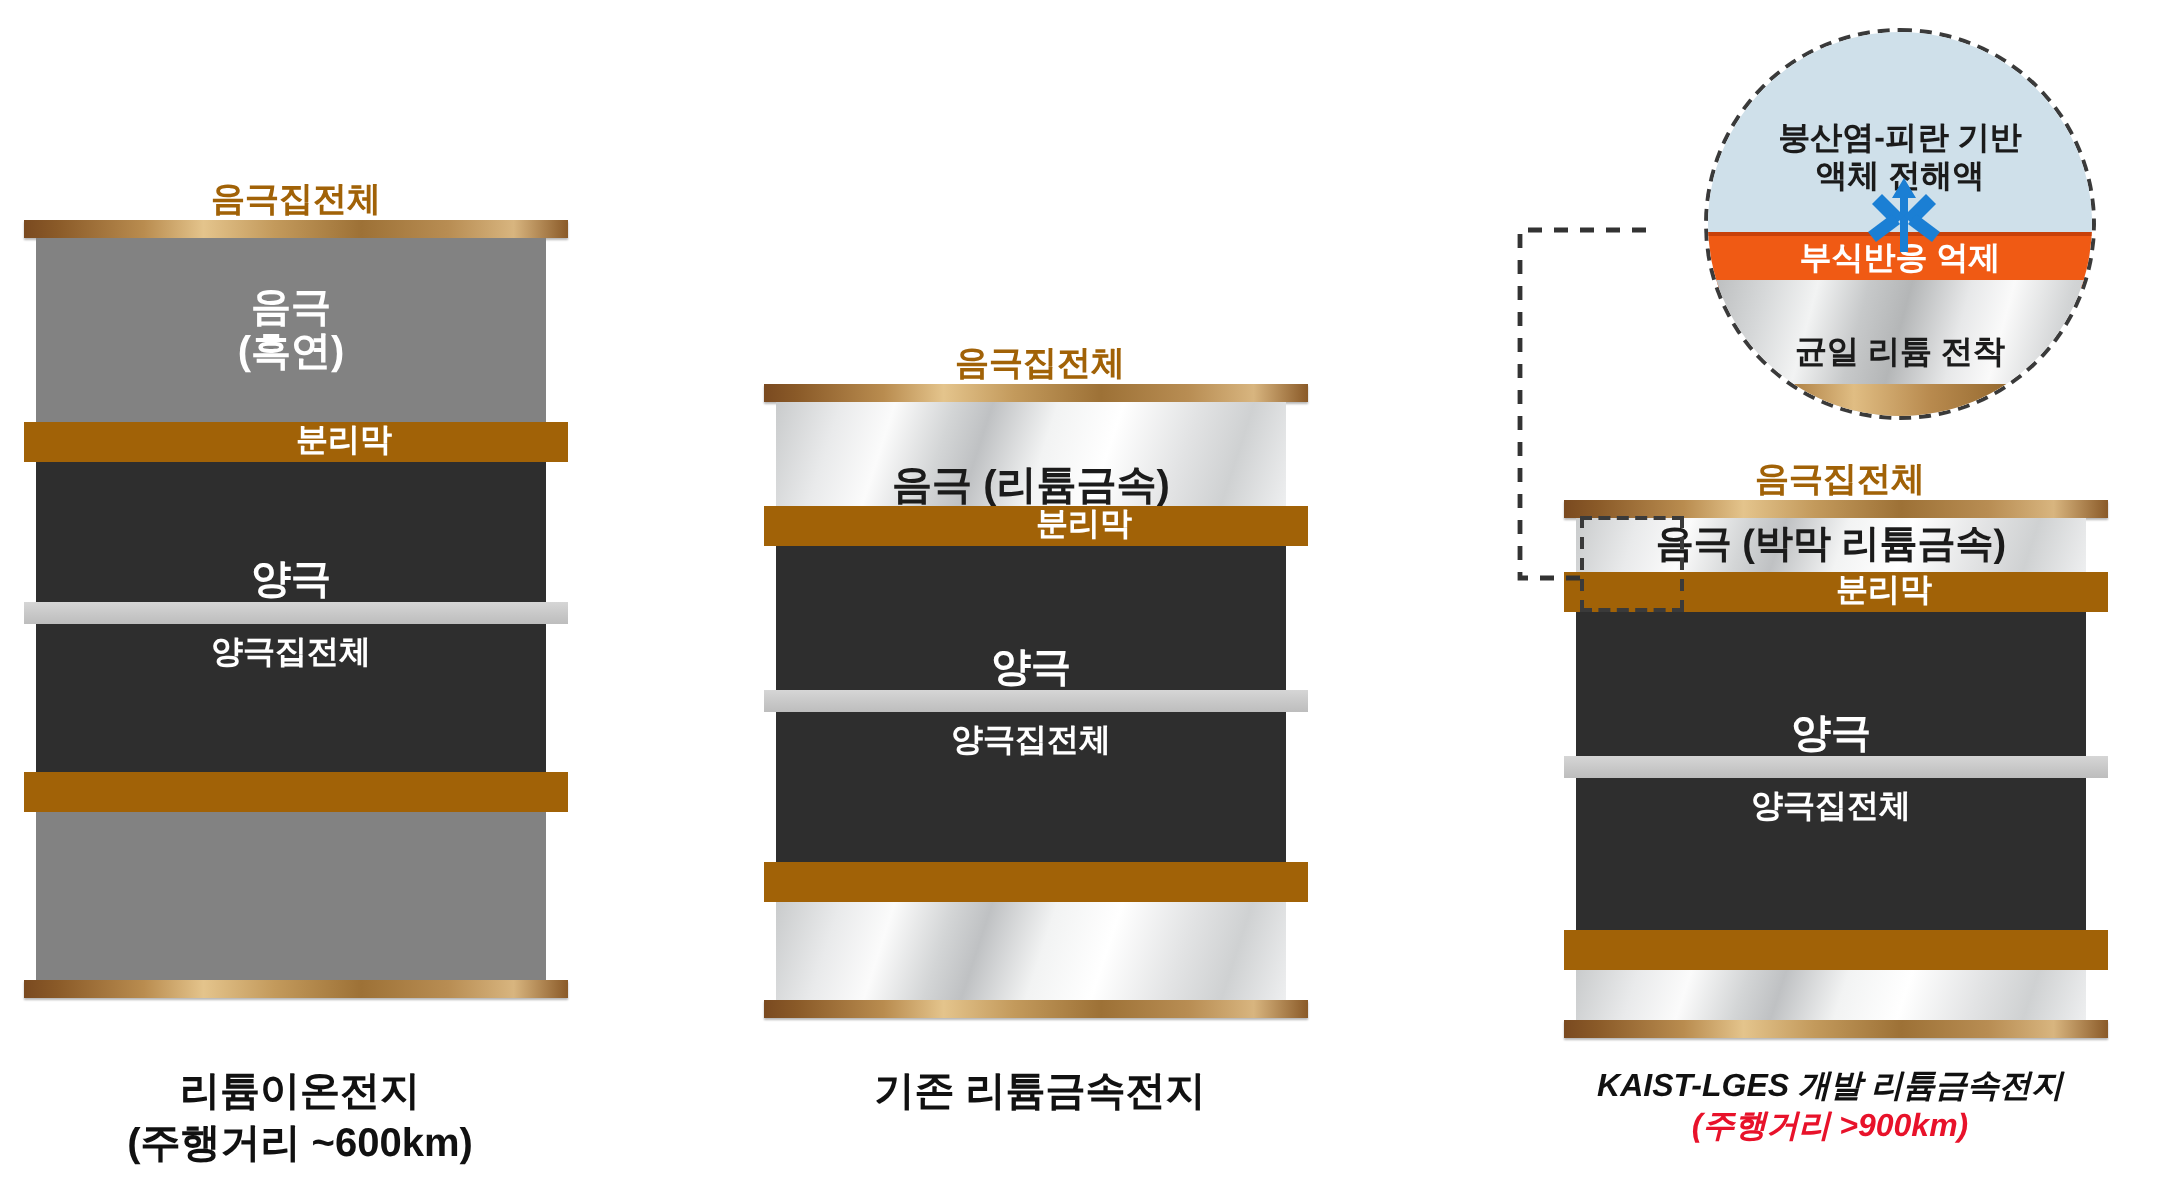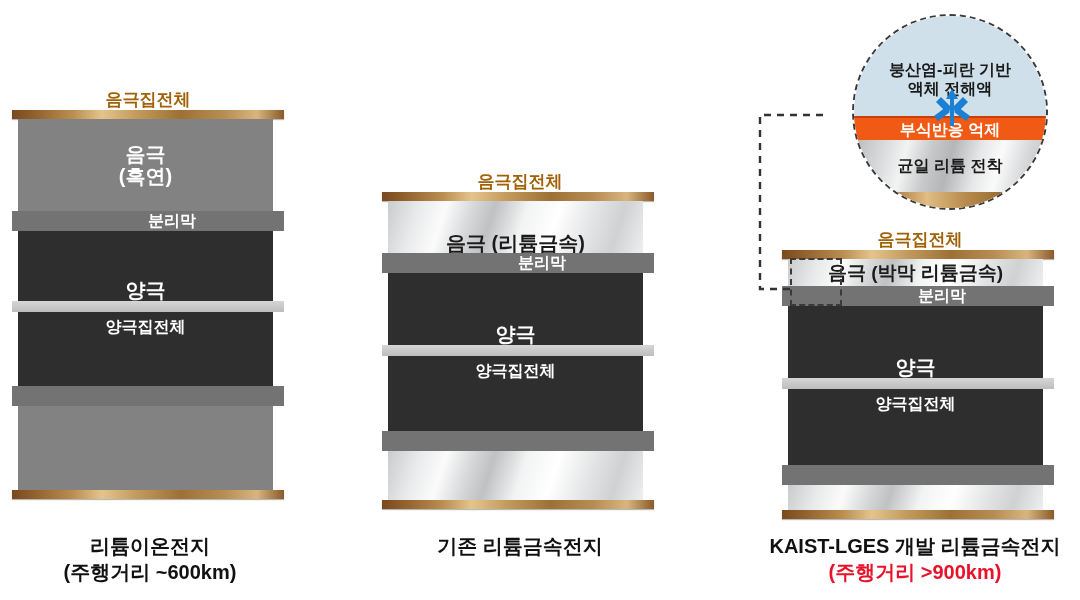--- a/index.html
+++ b/index.html
@@ -50,21 +50,21 @@
   }
   
   .li-metal {
     background: linear-gradient(108deg,
         #c9cbcc 0%, #e9eaeb 12%, #fbfbfb 22%, #d3d5d6 33%,
         #bfc1c3 40%, #f2f3f3 52%, #ffffff 64%, #e2e3e4 78%,
         #cfd1d2 88%, #eeeff0 100%);
   }
   
   .sep {
-    background: #737373;
+    background: #a16207;
     padding-left: 48px;
   }
   
   .alfoil {
     background: linear-gradient(180deg, #d6d6d6 0%, #c9c9c9 50%, #bdbdbd 100%);
   }
 
   .layer-label {
     font-weight: bold;
     line-height: 1.12;
@@ -263,21 +263,21 @@
 
     <div class="layer sep" style="left:12px; top:237px; width:272px; height:20px;"></div>
 
     <div class="layer li-metal" style="left:18px; top:257px; width:255px; height:25px;"></div>
 
     <div class="layer foil" style="left:12px; top:282px; width:272px; height:9px;"></div>
 
     <div class="focus-box" style="left:20px; top:30px; width:52px; height:48px;"></div>
   </div>
 
-  <div class="caption highlight" style="left:755px; top:534px; width:320px; font-size:20px;">
+  <div class="caption highlight" style="left:755px; top:534px; width:320px; font-size:16px;font-style:italic;">
     <span>KAIST-LGES 개발 리튬금속전지</span>
     <span class="line2">(주행거리 &gt;900km)</span>
   </div>
 
   <svg class="connector" style="left:745px; top:100px; width:180px; height:200px;" viewBox="0 0 180 200">
     <polyline points="45,189 15,189 15,15 80,15" fill="none" stroke="#333333" stroke-width="2.4" stroke-dasharray="7 6" stroke-linecap="butt"></polyline>
   </svg>
 
   <div class="magnifier" style="left:852px; top:14px; width:196px; height:196px;">
     <div class="mag-inner">
@@ -286,21 +286,21 @@
         <span class="mag-text mag-text-dark" style="font-size:16px;">
           <span>붕산염-피란 기반</span><br>
           <span>액체 전해액</span>
         </span>
       </div>
 
       <div class="mag-band mag-inhibitor" style="top:100px; height:24px;">
         <span class="mag-text mag-text-white" style="font-size:16px;">부식반응 억제</span>
       </div>
 
-      <div class="mag-band mag-deposit" style="top:124px; height:52px; align-items:flex-start; padding-top:17px;">
+      <div class="mag-band mag-deposit" style="top:124px; height:52px; align-items:flex-start; padding-top:28px;">
         <span class="mag-text mag-text-dark" style="font-size:16px;">균일 리튬 전착</span>
       </div>
 
       <div class="mag-band mag-foil" style="top:176px; height:24px;"></div>
 
       <svg class="star-icon" style="left:79px; top:72px; width:38px; height:40px;" viewBox="0 0 38 40">
         <g fill="#1b7fd4">
 
           <polygon points="19,1 25,11 21,11 21,38 17,38 17,11 13,11"></polygon>
 

